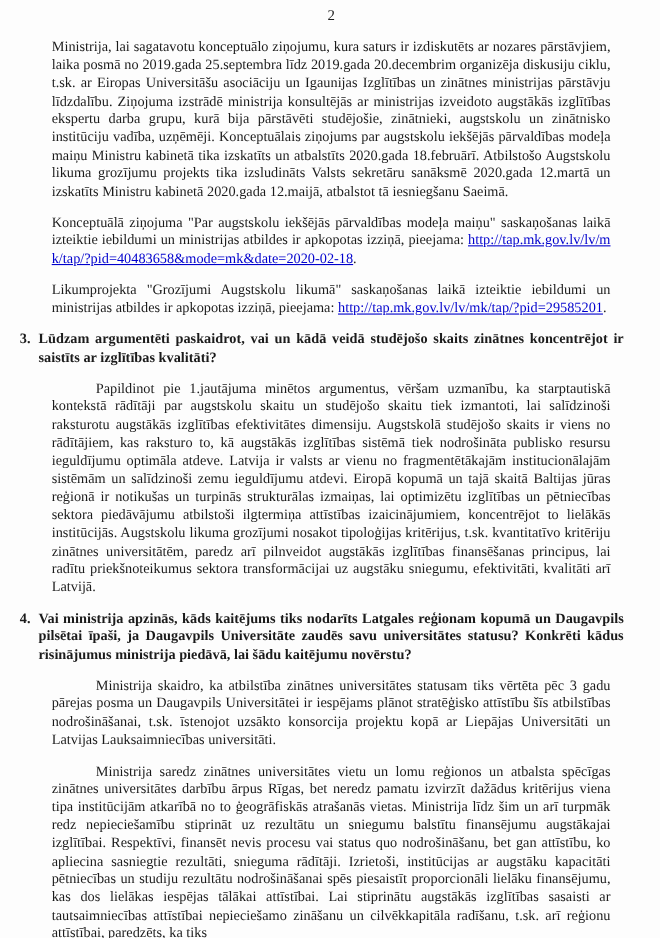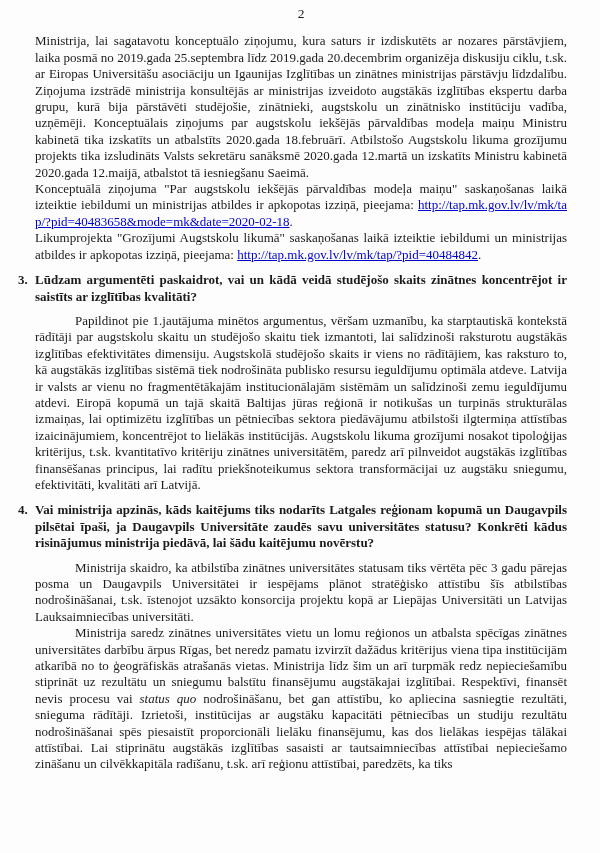--- a/index.html
+++ b/index.html
@@ -26,21 +26,21 @@
   .page-number {
     text-align: center;
     font-size: 13.5px;
     margin-bottom: 11px;
   }
   .doc-body {
     text-align: justify;
   }
   .para {
     text-align: justify;
-    margin: 0;
+    margin: 12px;
   }
   .para.indent {
     text-indent: 40px;
   }
   .item {
     display: flex;
     font-weight: bold;
     margin: 9px 0 8px -17px;
   }
   .item .num {
@@ -51,32 +51,31 @@
     flex: 1;
     text-align: justify;
   }
   a.link {
     color: #0000cd;
     text-decoration: underline;
     cursor: pointer;
     word-break: break-all;
   }
   .italic {
-    font-style: italic;
   }
 </style>
 </head>
 <body>
 
 <div class="page">
   <div class="page-number">2</div>
   <div class="doc-body">
       <div class="para"><span>Ministrija, lai sagatavotu konceptuālo ziņojumu, kura saturs ir izdiskutēts ar nozares pārstāvjiem, laika posmā no 2019.gada 25.septembra līdz 2019.gada 20.decembrim organizēja diskusiju ciklu, t.sk. ar Eiropas Universitāšu asociāciju un Igaunijas Izglītības un zinātnes ministrijas pārstāvju līdzdalību. Ziņojuma izstrādē ministrija konsultējās ar ministrijas izveidoto augstākās izglītības ekspertu darba grupu, kurā bija pārstāvēti studējošie, zinātnieki, augstskolu un zinātnisko institūciju vadība, uzņēmēji. Konceptuālais ziņojums par augstskolu iekšējās pārvaldības modeļa maiņu Ministru kabinetā tika izskatīts un atbalstīts 2020.gada 18.februārī. Atbilstošo Augstskolu likuma grozījumu projekts tika izsludināts Valsts sekretāru sanāksmē 2020.gada 12.martā un izskatīts Ministru kabinetā 2020.gada 12.maijā, atbalstot tā iesniegšanu Saeimā.</span></div>
       <div class="para"><span>Konceptuālā ziņojuma "Par augstskolu iekšējās pārvaldības modeļa maiņu" saskaņošanas laikā izteiktie iebildumi un ministrijas atbildes ir apkopotas izziņā, pieejama: </span><a class="link">http://tap.mk.gov.lv/lv/mk/tap/?pid=40483658&amp;mode=mk&amp;date=2020-02-18</a><span>.</span></div>
-      <div class="para"><span>Likumprojekta "Grozījumi Augstskolu likumā" saskaņošanas laikā izteiktie iebildumi un ministrijas atbildes ir apkopotas izziņā, pieejama: </span><a class="link">http://tap.mk.gov.lv/lv/mk/tap/?pid=40484842</a><span>.</span></div>
+      <div class="para"><span>Likumprojekta "Grozījumi Augstskolu likumā" saskaņošanas laikā izteiktie iebildumi un ministrijas atbildes ir apkopotas izziņā, pieejama: </span><a class="link">http://tap.mk.gov.lv/lv/mk/tap/?pid=29585201</a><span>.</span></div>
       <div class="item">
         <span class="num">3.</span>
         <div class="item-text"><span>Lūdzam argumentēti paskaidrot, vai un kādā veidā studējošo skaits zinātnes koncentrējot ir saistīts ar izglītības kvalitāti?</span></div>
       </div>
       <div class="para indent"><span>Papildinot pie 1.jautājuma minētos argumentus, vēršam uzmanību, ka starptautiskā kontekstā rādītāji par augstskolu skaitu un studējošo skaitu tiek izmantoti, lai salīdzinoši raksturotu augstākās izglītības efektivitātes dimensiju. Augstskolā studējošo skaits ir viens no rādītājiem, kas raksturo to, kā augstākās izglītības sistēmā tiek nodrošināta publisko resursu ieguldījumu optimāla atdeve. Latvija ir valsts ar vienu no fragmentētākajām institucionālajām sistēmām un salīdzinoši zemu ieguldījumu atdevi. Eiropā kopumā un tajā skaitā Baltijas jūras reģionā ir notikušas un turpinās strukturālas izmaiņas, lai optimizētu izglītības un pētniecības sektora piedāvājumu atbilstoši ilgtermiņa attīstības izaicinājumiem, koncentrējot to lielākās institūcijās. Augstskolu likuma grozījumi nosakot tipoloģijas kritērijus, t.sk. kvantitatīvo kritēriju zinātnes universitātēm, paredz arī pilnveidot augstākās izglītības finansēšanas principus, lai radītu priekšnoteikumus sektora transformācijai uz augstāku sniegumu, efektivitāti, kvalitāti arī Latvijā.</span></div>
       <div class="item">
         <span class="num">4.</span>
         <div class="item-text"><span>Vai ministrija apzinās, kāds kaitējums tiks nodarīts Latgales reģionam kopumā un Daugavpils pilsētai īpaši, ja Daugavpils Universitāte zaudēs savu universitātes statusu? Konkrēti kādus risinājumus ministrija piedāvā, lai šādu kaitējumu novērstu?</span></div>
       </div>
       <div class="para indent"><span>Ministrija skaidro, ka atbilstība zinātnes universitātes statusam tiks vērtēta pēc 3 gadu pārejas posma un Daugavpils Universitātei ir iespējams plānot stratēģisko attīstību šīs atbilstības nodrošināšanai, t.sk. īstenojot uzsākto konsorcija projektu kopā ar Liepājas Universitāti un Latvijas Lauksaimniecības universitāti.</span></div>

